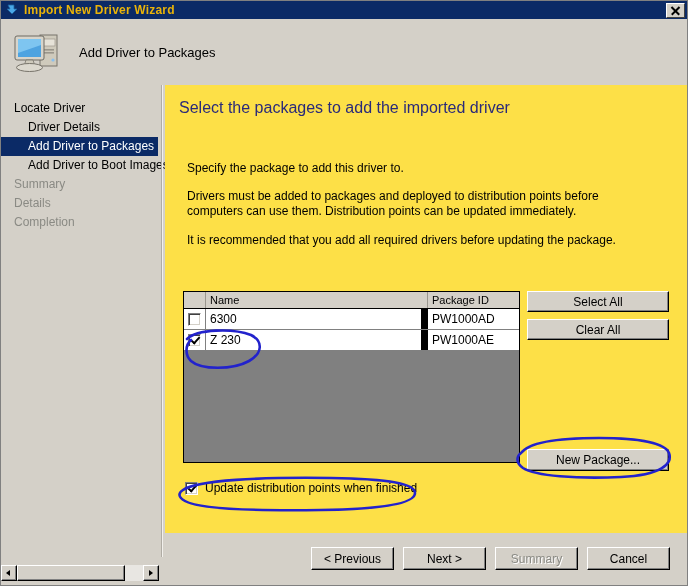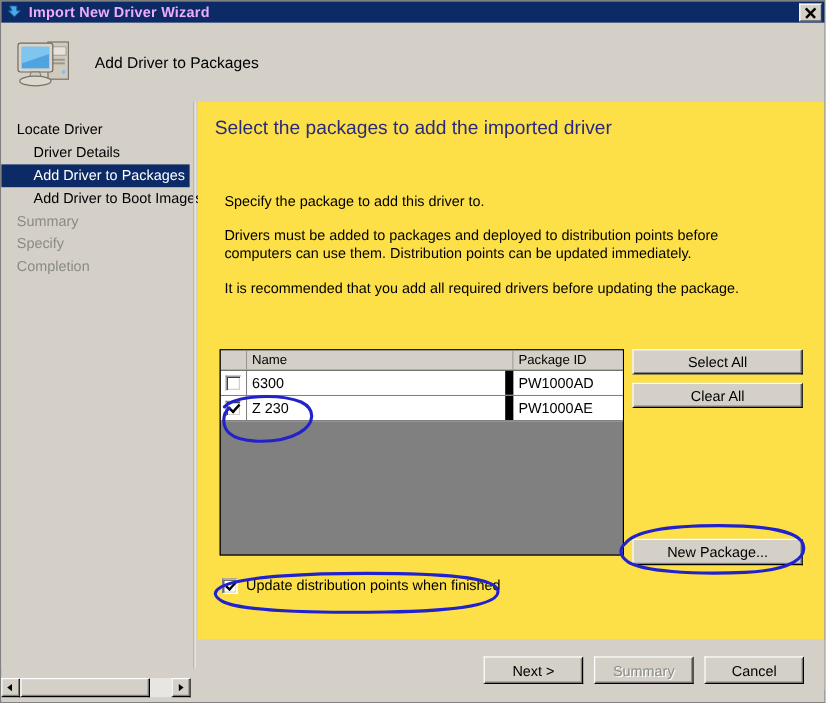--- a/index.html
+++ b/index.html
@@ -34,21 +34,21 @@
     padding: 0 2px;
     box-sizing: border-box;
   }
   #title-icon {
     width: 16px; height: 16px;
     margin: 0 3px 0 2px;
     flex: none;
     position: relative;
   }
   #title-text {
-    color: #f0abfc;
+    color: #eab308;
     font-size: 12px;
     font-weight: bold;
     letter-spacing: 0.2px;
     white-space: nowrap;
     flex: 1;
   }
   #close-button {
     width: 19px;
     height: 15px;
     background: #d4d0c8;
@@ -421,21 +421,21 @@
     <div id="header-title">Add Driver to Packages</div>
   </div>
 
   <div id="sidebar">
     <div id="sidebar-list">
       <div class="nav-item">Locate Driver</div>
       <div class="nav-item indent">Driver Details</div>
       <div class="nav-item indent selected">Add Driver to Packages</div>
       <div class="nav-item indent">Add Driver to Boot Images</div>
       <div class="nav-item dim">Summary</div>
-      <div class="nav-item dim">Specify</div>
+      <div class="nav-item dim">Details</div>
       <div class="nav-item dim">Completion</div>
     </div>
   </div>
   <div id="sidebar-divider"></div>
 
   <div id="content">
 
     <div id="page-heading">Select the packages to add the imported driver</div>
 
     <div class="body-para" id="para-1">Specify the package to add this driver to.</div>
@@ -470,20 +470,21 @@
     <div class="btn" id="btn-select-all">Select All</div>
     <div class="btn" id="btn-new-package">New Package...</div>
 
     <div id="update-row">
       <span class="wincheck on"></span>
       <span id="update-label">Update distribution points when finished</span>
     </div>
   </div>
 
   <div id="footer">
+    <div class="btn footer-btn" id="btn-previous">&lt; Previous</div>
     <div class="btn footer-btn" id="btn-next">Next &gt;</div>
     <div class="btn footer-btn disabled" id="btn-summary">Summary</div>
     <div class="btn footer-btn" id="btn-cancel">Cancel</div>
   </div>
 
   <div id="scrollbar">
     <div class="sb-arrow left"></div>
     <div id="sb-track">
       <div id="sb-thumb"></div>
     </div>

